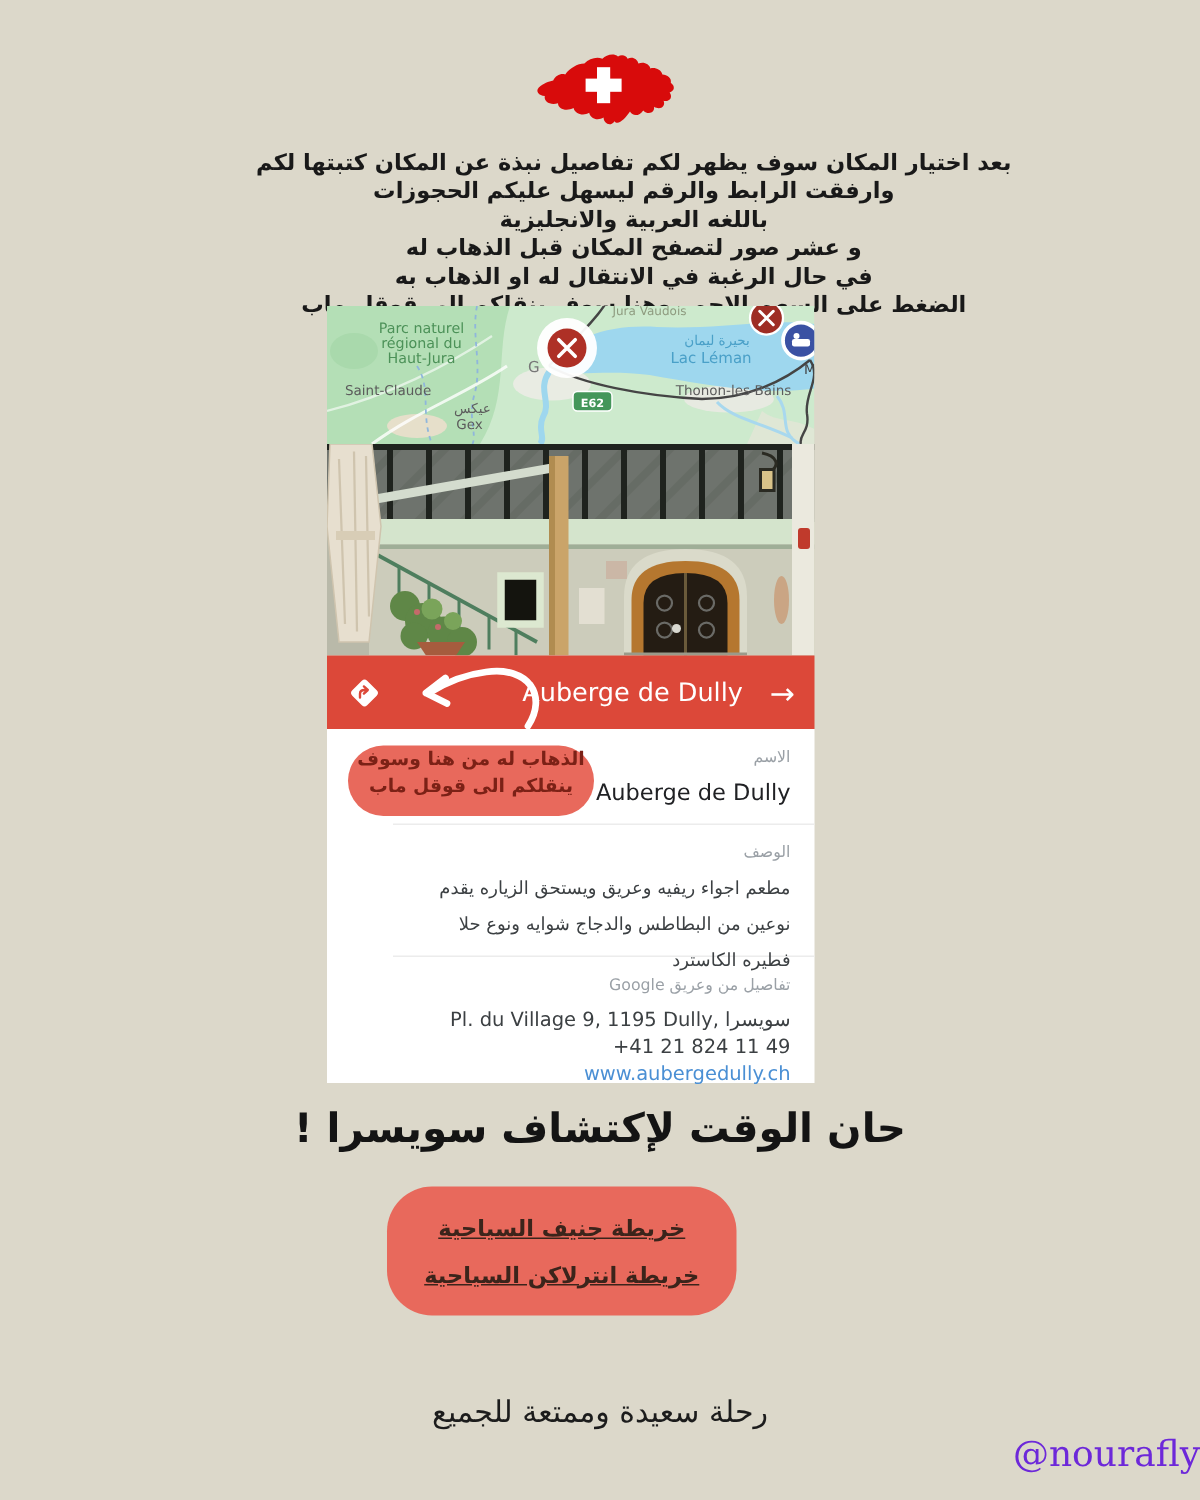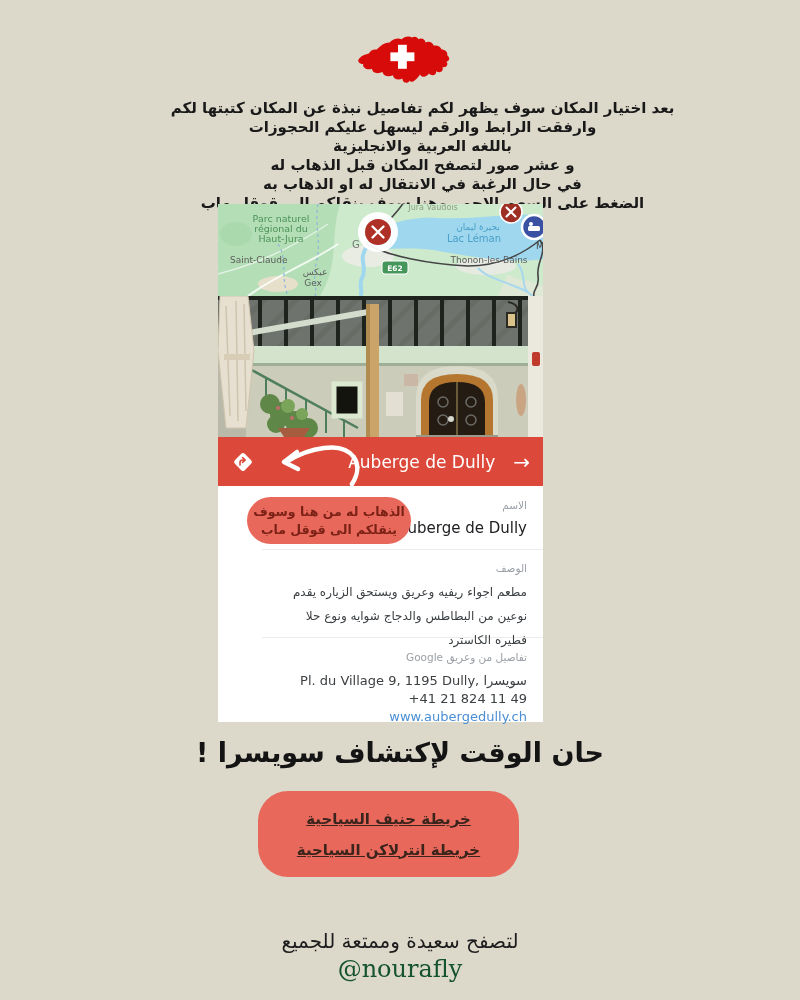--- a/index.html
+++ b/index.html
@@ -33,46 +33,46 @@
   .sec-desc { height:88px; padding-top:12px; border-bottom:1px solid #ececec; }
   .sec-google { height:84px; padding-top:13px; }
   .label { font-size:10.5px; color:#9aa0a6; text-align:right; direction:rtl; }
   .name-value { margin-top:8px; font-size:15px; color:#202124; text-align:right; direction:ltr; }
   .desc-text { margin-top:6px; font-size:12px; color:#3c4043; text-align:right; direction:rtl; line-height:24px; }
   .address { margin-top:10px; font-size:13px; color:#3c4043; text-align:right; direction:ltr; }
   .phone { margin-top:3px; font-size:13px; color:#3c4043; text-align:right; direction:ltr; cursor:pointer; }
   .website { margin-top:3px; font-size:13px; color:#4a8fd4; text-align:right; cursor:pointer; }
   
   .pill {
-    position:absolute; left:247px; top:497px; width:164px; height:47px;
+    position:absolute; left:232px; top:497px; width:164px; height:47px;
     background:#e8695c; border-radius:24px; z-index:5;
-    display:flex; flex-direction:column; align-items:center; justify-content:center;
+    display:flex; flex-direction:column; align-items:center; 
     direction:rtl;
   }
   .pill div { font-size:12.5px; font-weight:700; color:#7b2116; line-height:18px; white-space:nowrap; }
   
   .heading {
     position:absolute; top:737px; left:0; width:800px; text-align:center;
     font-size:27px; font-weight:700; color:#141414; direction:rtl;
   }
   
   .cta-box {
-    position:absolute; left:258px; top:791px; width:261px; height:86px;
+    position:absolute; left:258px; top:791px; width:233px; height:86px;
     background:#e8695c; border-radius:30px;
     display:flex; flex-direction:column; align-items:center; justify-content:center;
     gap:13px; direction:rtl;
   }
   .cta-box a {
     font-size:15px; font-weight:700; color:#3b241b;
     text-decoration:underline; cursor:pointer; white-space:nowrap;
   }
   
   .footer { position:absolute; top:929px; left:0; width:800px; text-align:center; }
   .footer-msg { font-size:20px; color:#1c1c1c; direction:rtl; }
-  .footer-handle { font-size:24px; color:#14532d; font-family:"DejaVu Serif", serif; margin-top:2px; }
+  .footer-handle { font-size:24px; color:#6d28d9; font-family:"DejaVu Serif", serif; margin-top:2px;text-align:right; }
   svg text { font-family:"DejaVu Sans", sans-serif; }
 </style>
 </head>
 <body>
 
 <div class="flag">
   <svg viewBox="0 0 120 78" width="96" height="80">
     <path fill="#d80b0b" d="M4,42 C8,38 12,37 16,36 C18,32 22,30 26,31 C30,26 36,22 42,22 C46,18 52,16 57,18 C60,15 66,13 70,16 C73,14 77,15 78,18 C82,16 86,18 87,22 C91,20 96,22 97,26 C101,25 106,27 107,31 C111,31 115,34 114,38 C118,41 117,45 113,46 C116,50 113,54 108,53 C110,58 105,61 100,58 C101,63 95,65 91,61 C88,66 82,66 80,62 C76,68 70,74 67,70 C64,75 58,72 58,67 C53,70 47,68 46,63 C41,66 34,64 33,59 C27,62 20,60 20,55 C14,57 8,54 9,49 C4,49 1,45 4,42 Z"></path>
     <rect x="52.5" y="25" width="11" height="30" fill="#ffffff"></rect>
     <rect x="43" y="34.5" width="30" height="11" fill="#ffffff"></rect>
@@ -275,15 +275,15 @@
 </div>
 
 <div class="heading">حان الوقت لإكتشاف سويسرا !</div>
 
 <div class="cta-box">
   <a>خريطة جنيف السياحية</a>
   <a>خريطة انترلاكن السياحية</a>
 </div>
 
 <div class="footer">
-  <div class="footer-msg">لتصفح سعيدة وممتعة للجميع</div>
+  <div class="footer-msg">رحلة سعيدة وممتعة للجميع</div>
   <div class="footer-handle">@nourafly</div>
 </div>
 
 </body></html>

